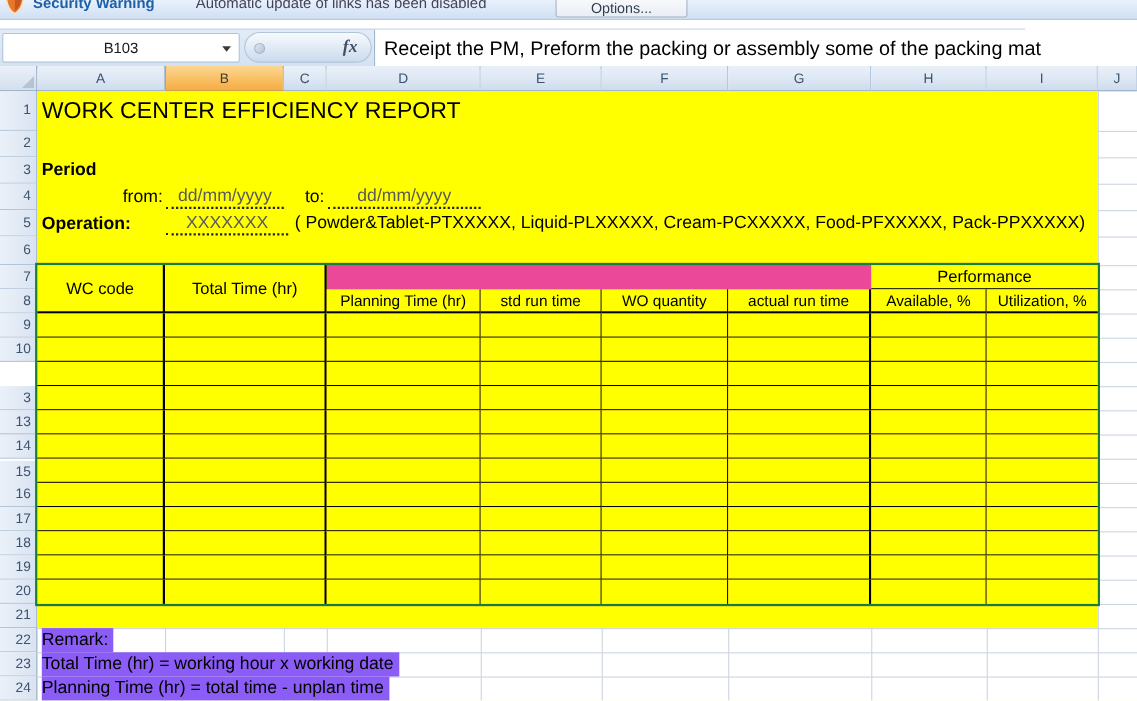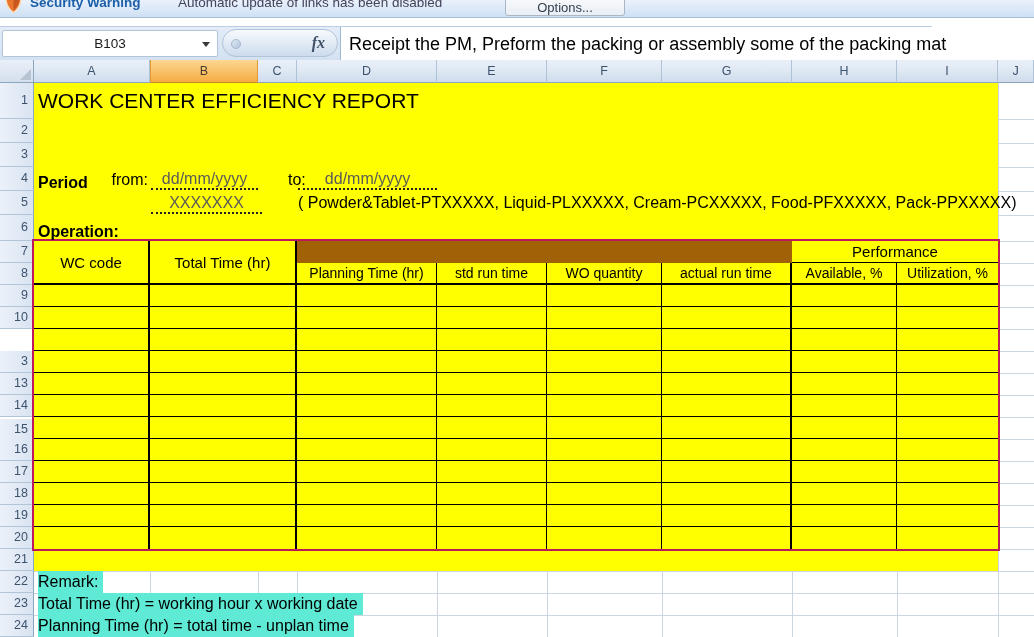--- a/index.html
+++ b/index.html
@@ -43,30 +43,30 @@
     border-left:11px solid transparent;border-bottom:11px solid #b7c3d1;}
   .row-headers{position:absolute;left:0;top:83px;width:34px;height:554px;}
   .row-h{position:absolute;left:0;width:34px;box-sizing:border-box;text-align:right;padding-right:5px;
     font-size:12.5px;color:#3c536e;background:linear-gradient(to right,#ebf1f9,#d9e3f1);
     border-right:1px solid #8ca6bf;border-bottom:1px solid #b2c4d8;}
   
   .sheet-yellow{position:absolute;left:34px;top:83px;width:964px;height:488px;background:#ffff00;}
   .gline{position:absolute;background:#ccd5e2;}
   .ovl{position:absolute;box-sizing:border-box;}
   .title{font-size:21px;color:#000;line-height:36px;white-space:nowrap;}
-  .bold16{font-size:16px;font-weight:bold;color:#000;line-height:26px;white-space:nowrap;margin-top:28px;}
-  .txt16{font-size:16px;color:#000;line-height:24px;white-space:nowrap;padding-left:30px;}
+  .bold16{font-size:16px;font-weight:bold;color:#000;line-height:26px;white-space:nowrap;}
+  .txt16{font-size:16px;color:#000;line-height:24px;white-space:nowrap;}
   .placeholder{font-size:16px;color:#5a5a5a;text-align:center;line-height:22px;
     border-bottom:2px dotted #222;}
   .ralign{text-align:right;}
-  .note-txt{font-size:16px;color:#000;line-height:22px;white-space:nowrap;background:#5eead4;padding-right:5px;}
+  .note-txt{font-size:16px;color:#000;line-height:22px;white-space:nowrap;background:#8b5cf6;padding-right:5px;}
   
   .tbl{position:absolute;left:32px;top:239px;width:968px;height:312px;box-sizing:border-box;
-    border:2px solid #be185d;display:grid;grid-template-columns:116px 147px 140px 110px 115px 130px 105px 101px;
-    grid-template-rows:repeat(14,22px);background:#a16207;}
+    border:2px solid #15803d;display:grid;grid-template-columns:116px 147px 140px 110px 115px 130px 105px 101px;
+    grid-template-rows:repeat(14,22px);background:#ec4899;}
   .tc{box-sizing:border-box;background:#ffff00;display:flex;align-items:center;justify-content:center;
     font-size:15px;color:#000;border-right:1px solid #000;border-bottom:1px solid #000;overflow:hidden;}
   .tc.sub{font-size:14px;}
   .tc.r2{border-right-width:2px;} .tc.b2{border-bottom-width:2px;}
   .tc.r0{border-right:none;} .tc.b0{border-bottom:none;}
 </style>
 </head>
 <body>
 
 <div id="screen">

